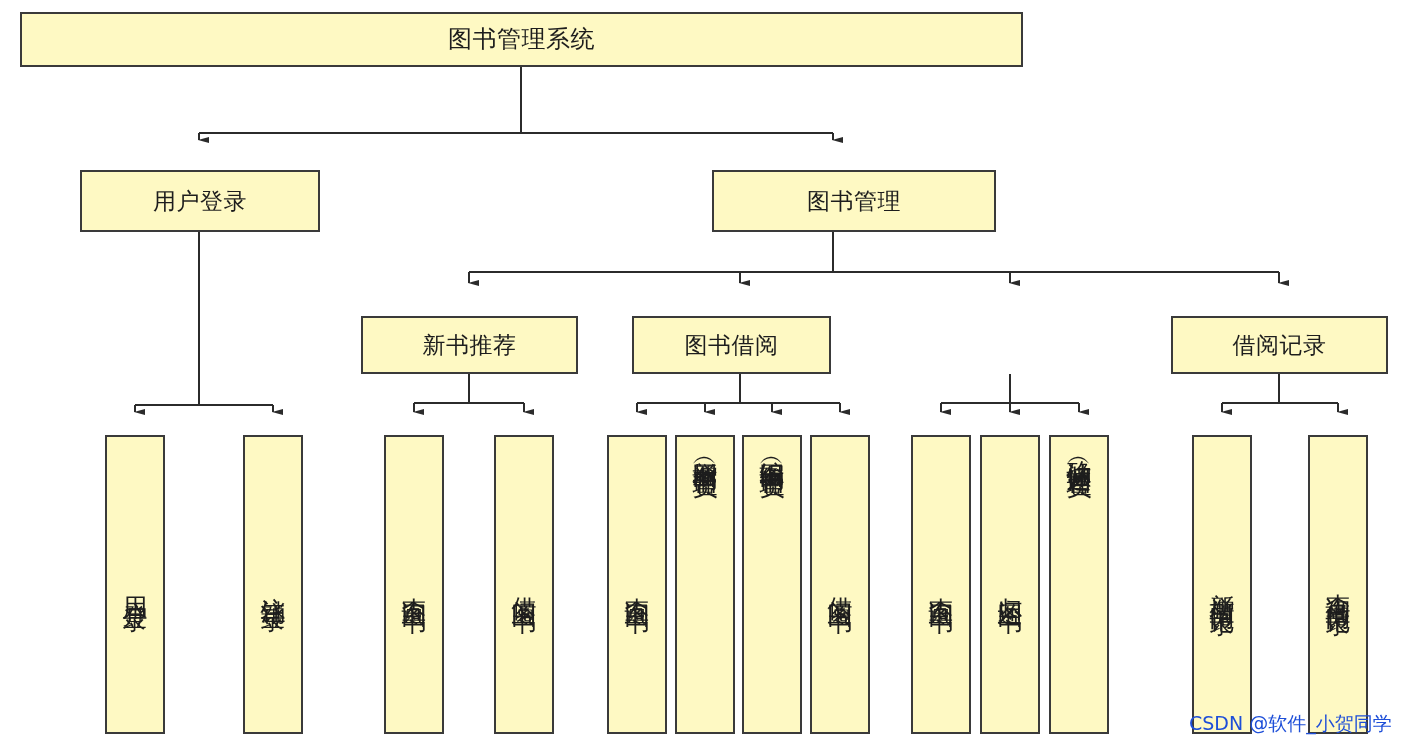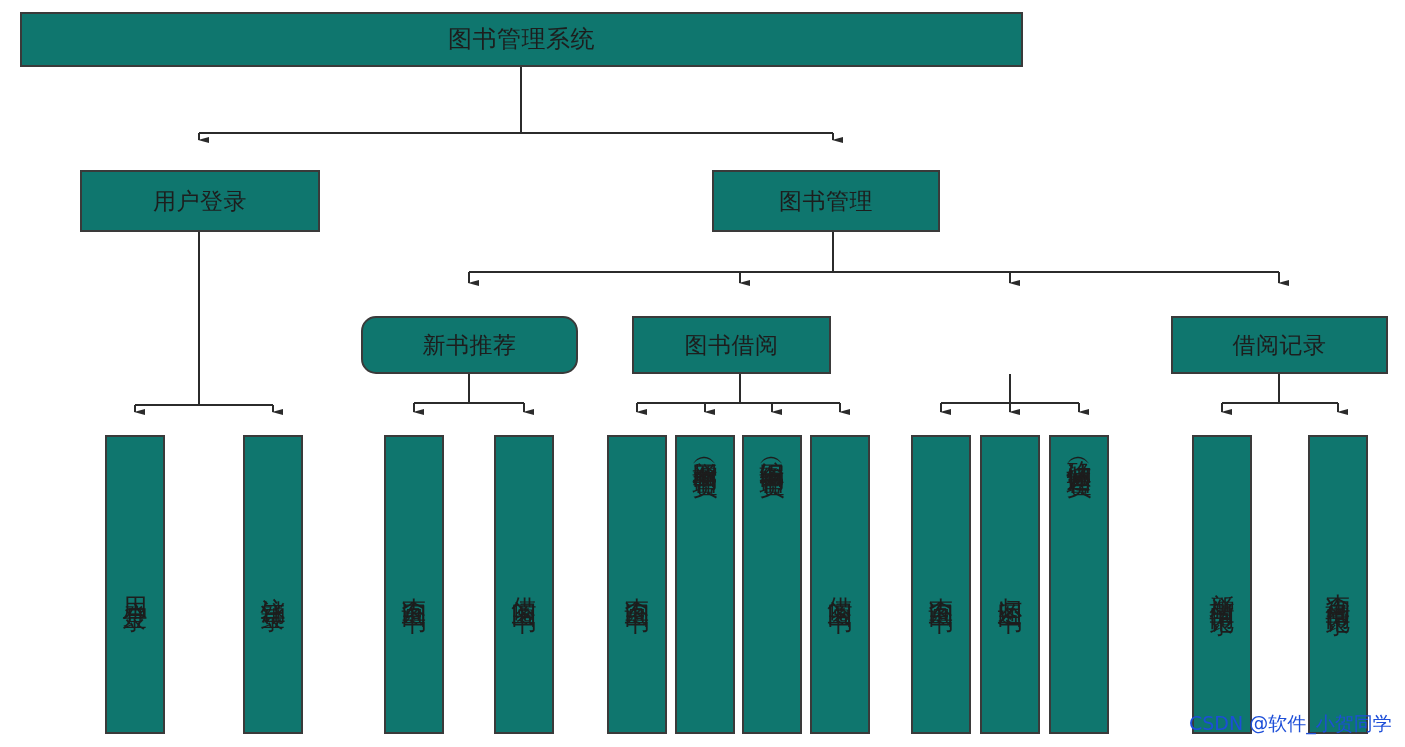--- a/index.html
+++ b/index.html
@@ -22,21 +22,21 @@
     position: absolute;
     left: 0;
     top: 0;
     width: 1405px;
     height: 747px;
     pointer-events: none;
   }
   .node {
     position: absolute;
     box-sizing: border-box;
-    background: #0f766e;
+    background: #fef9c3;
     border: 2px solid #3a3a3a;
     display: flex;
     align-items: center;
     justify-content: center;
     color: #1d1d1d;
     z-index: 2;
   }
   .node .lbl {
     display: block;
     line-height: 1.14;
@@ -137,25 +137,25 @@
     </g>
   </svg>
 
   <div class="node h root" style="left:20px; top:12px; width:1003px; height:55px;">
     <span class="lbl">图书管理系统</span>
   </div>
 
   <div class="node h" style="left:80px; top:170px; width:240px; height:62px;">
     <span class="lbl">用户登录</span>
   </div>
-  <div class="node h" style="left:712px; top:170px; width:228px; height:62px;">
+  <div class="node h" style="left:712px; top:170px; width:284px; height:62px;">
     <span class="lbl">图书管理</span>
   </div>
 
-  <div class="node h" style="left:361px; top:316px; width:217px; height:58px;border-radius:15px;">
+  <div class="node h" style="left:361px; top:316px; width:217px; height:58px;">
     <span class="lbl">新书推荐</span>
   </div>
   <div class="node h" style="left:632px; top:316px; width:199px; height:58px;">
     <span class="lbl">图书借阅</span>
   </div>
   <div class="node h" style="left:1171px; top:316px; width:217px; height:58px;">
     <span class="lbl">借阅记录</span>
   </div>
 
   <div class="node v centerv" style="left:105px; top:435px; width:60px; height:299px;">

